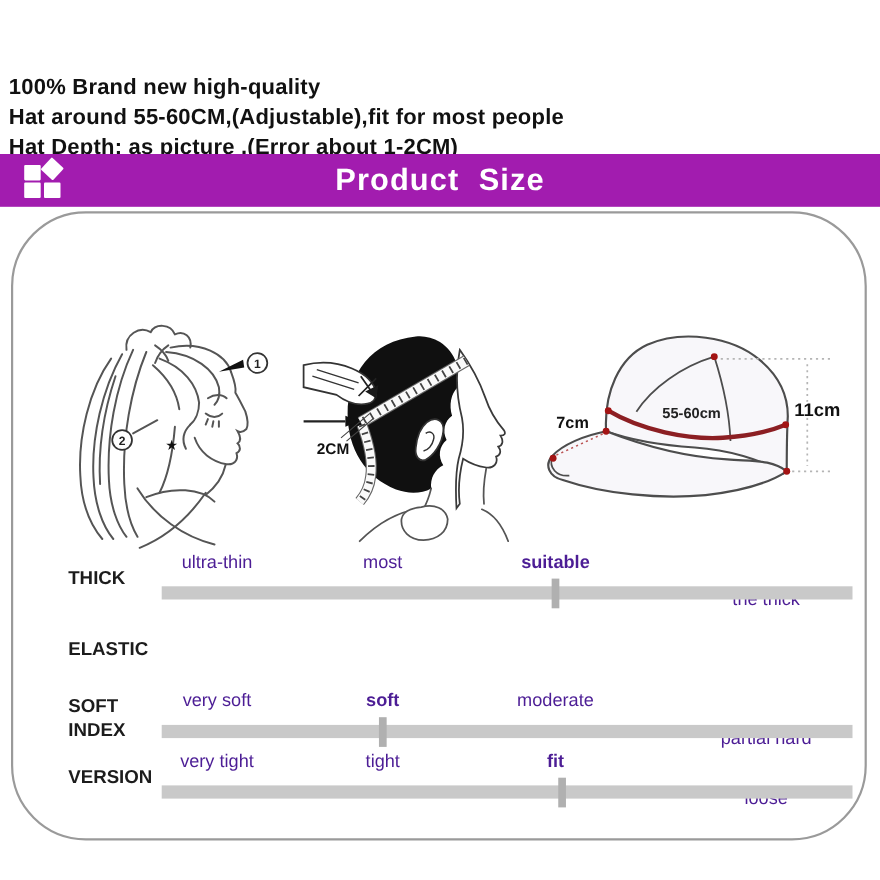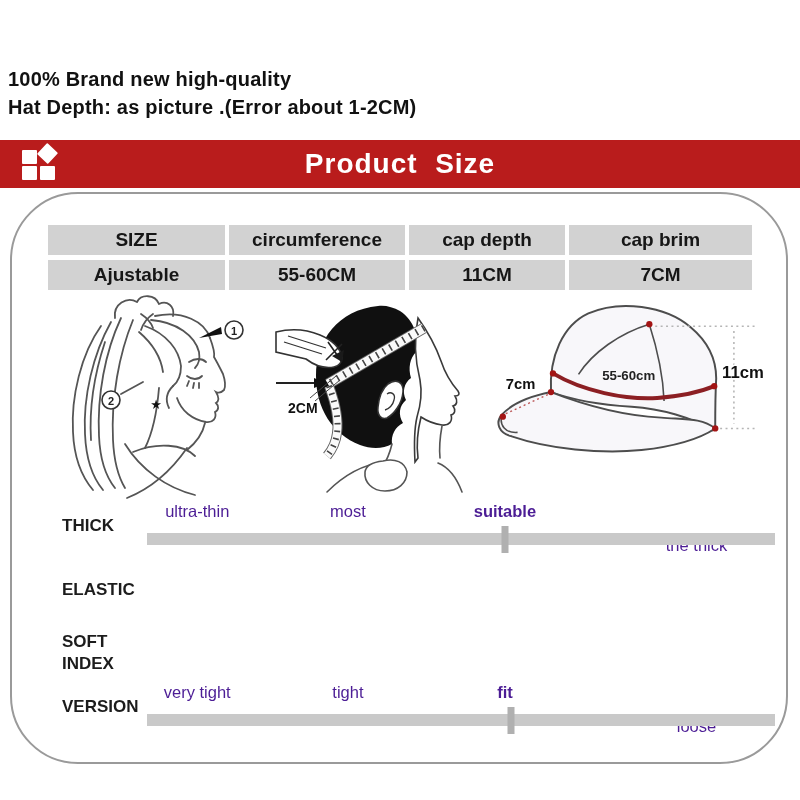--- a/index.html
+++ b/index.html
@@ -3,21 +3,21 @@
 <meta charset="utf-8">
 <style>
   html,body{margin:0;padding:0;background:#fff;}
   body{width:800px;height:800px;position:relative;font-family:"Liberation Sans",sans-serif;color:#111;overflow:hidden;}
   .abs{position:absolute;}
 
   
   .top-notes{left:8px;top:30px;font-size:20px;font-weight:bold;line-height:27.5px;letter-spacing:0.2px;margin-top:36px;}
 
   
-  .banner{left:0;top:140px;width:800px;height:48px;background:#b91c1c;}
+  .banner{left:0;top:140px;width:800px;height:48px;background:#a21caf;}
   .banner-title{position:absolute;left:0;right:0;top:8px;text-align:center;color:#fff;
     font-size:28px;font-weight:bold;letter-spacing:1px;white-space:pre;}
   .tiles{position:absolute;left:22px;top:6px;width:40px;height:36px;}
   .tile{position:absolute;background:#fff;width:15px;height:14px;border-radius:1px;}
   .t1{left:0;top:4px;}
   .t2{left:18px;top:0px;width:15px;height:15px;transform:rotate(43deg);}
   .t3{left:0;top:20px;}
   .t4{left:18px;top:20px;}
 
   
@@ -42,45 +42,36 @@
   .opt.sel{font-weight:bold;}
   .p0{left:8%;} .p1{left:32%;} .p2{left:57%;} .p3{left:87.5%;margin-top:34px;}
   .track{position:absolute;left:0;top:33px;width:100%;height:12px;background:#c9c9c9;}
   .thumb{position:absolute;top:26px;width:7px;height:27px;background:#b0b0b0;transform:translateX(-50%);}
 </style>
 </head>
 <body>
 
 <div class="abs top-notes">
   <div>100% Brand new high-quality</div>
+  <div>Hat around 55-60CM,(Adjustable),fit for most people</div>
   <div>Hat Depth: as picture .(Error about 1-2CM)</div>
 </div>
 
 <div class="abs banner">
   <div class="tiles">
     <div class="tile t1"></div>
     <div class="tile t2"></div>
     <div class="tile t3"></div>
     <div class="tile t4"></div>
   </div>
   <div class="banner-title">Product  Size</div>
 </div>
 
 <div class="abs panel">
 
-  <div class="size-table">
-    <div class="cell">SIZE</div>
-    <div class="cell">circumference</div>
-    <div class="cell">cap  depth</div>
-    <div class="cell">cap brim</div>
-    <div class="cell">Ajustable</div>
-    <div class="cell">55-60CM</div>
-    <div class="cell">11CM</div>
-    <div class="cell">7CM</div>
-  </div>
 
   <svg class="fig" style="left:25px;top:98px;" width="250" height="210" viewBox="0 0 250 210">
     <g fill="none" stroke="#555" stroke-width="1.8" stroke-linecap="round">
       <path d="M64,34 C44,62 34,105 36,140 C37,165 45,185 56,198"></path>
       <path d="M74,30 C56,62 46,105 48,142 C49,166 56,186 66,198"></path>
       <path d="M84,26 C68,60 60,104 62,144 C63,168 70,186 78,196"></path>
       <path d="M96,28 C82,62 74,106 76,148 C77,170 82,186 88,196"></path>
       <path d="M68,50 C58,80 52,115 54,148"></path>
       <path d="M78,26 C76,12 90,4 100,10 M100,10 C104,2 118,2 122,12 M122,12 C130,8 138,14 136,24"></path>
       <path d="M104,22 C110,26 114,30 116,36 M116,22 C110,26 106,32 104,38"></path>
@@ -187,20 +178,28 @@
       <div>ELASTIC</div>
         <div></div>
     </div>
   </div>
 
   <div class="srow two-line" style="top:432px;">
     <div class="sname">
       <div>SOFT</div>
         <div>INDEX</div>
     </div>
+    <div class="sbody">
+      <span class="opt p0">very soft</span>
+      <span class="opt p1 sel">soft</span>
+      <span class="opt p2">moderate</span>
+      <span class="opt p3">partial hard</span>
+      <div class="track"></div>
+      <div class="thumb" style="left: 32%;"></div>
+    </div>
   </div>
 
   <div class="srow" style="top:487px;">
     <div class="sname">
       <div>VERSION</div>
         <div></div>
     </div>
     <div class="sbody">
       <span class="opt p0">very tight</span>
       <span class="opt p1">tight</span>

